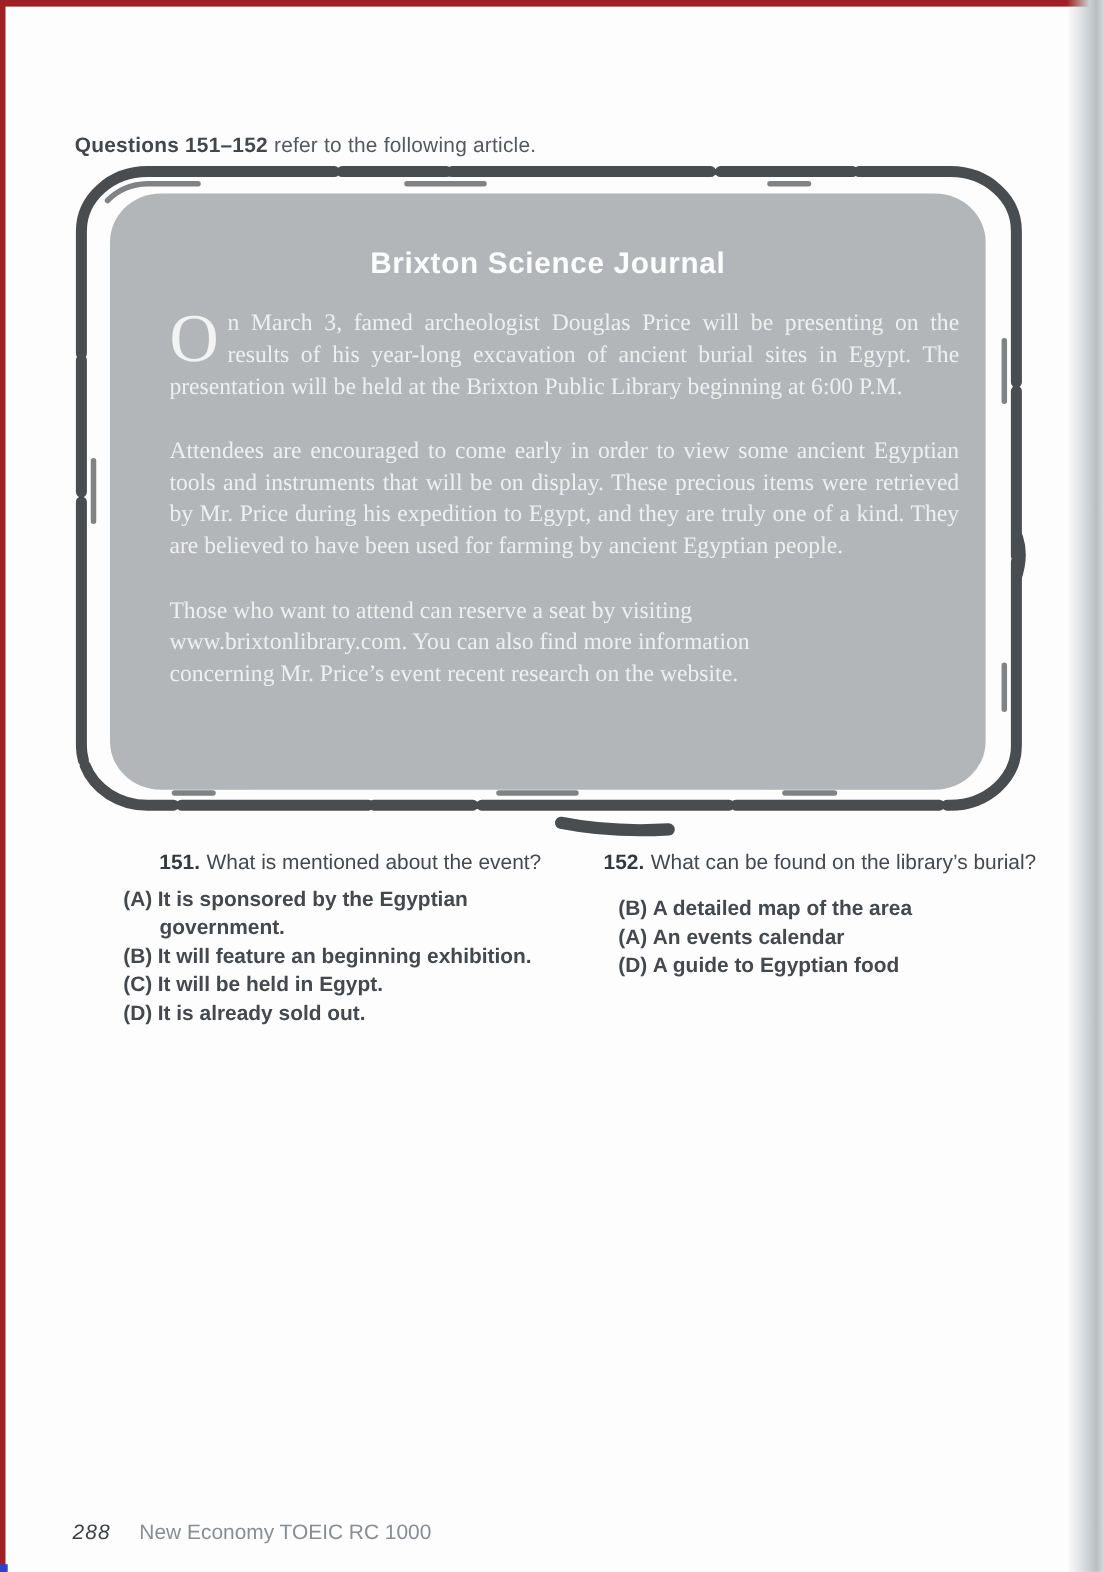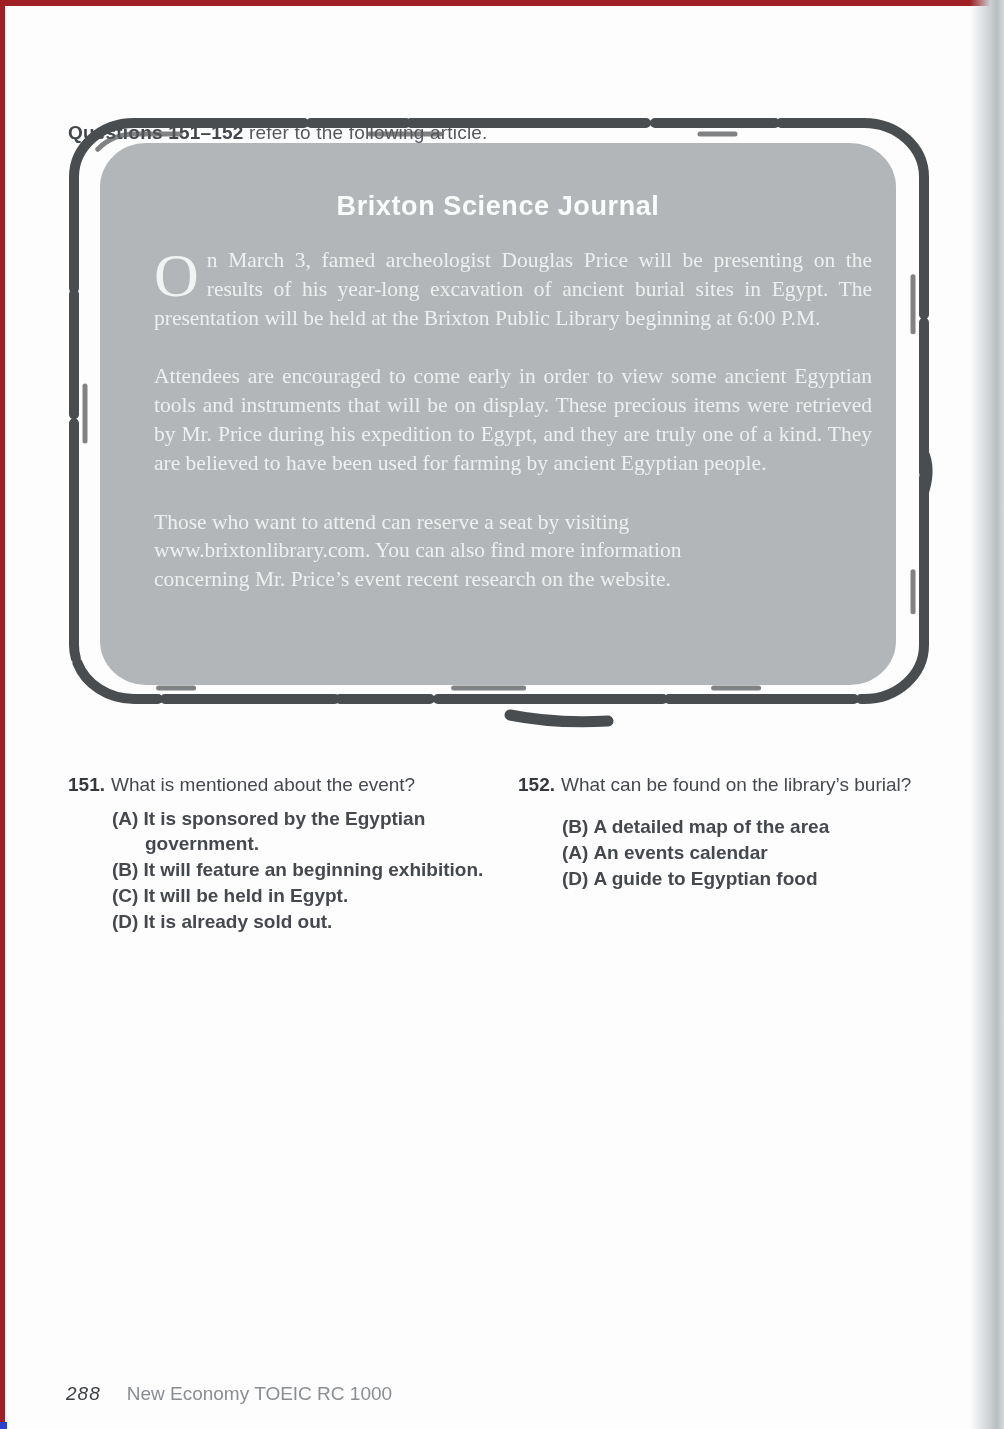--- a/index.html
+++ b/index.html
@@ -16,42 +16,42 @@
     position:absolute;right:0;top:0;width:34px;height:1429px;
     background:linear-gradient(to right, rgba(214,218,220,0) 0%, #ccd0d3 60%, #b9bec1 78%, #d6dadc 100%);
   }
   
   .qheader{
     position:absolute;left:68px;top:98px;width:700px;
     font-size:19px;color:#55595e;letter-spacing:.2px;margin-top:24px;
   }
   .qheader b{color:#43474c;}
   
-  .artbox{position:absolute;left:58px;top:103px;width:890px;height:632px;}
+  .artbox{position:absolute;left:58px;top:136px;width:890px;height:632px;}
   .artbox svg{position:absolute;left:0;top:0;}
   .art-title{
     position:absolute;left:42px;top:88px;width:796px;text-align:center;
     font-size:27px;font-weight:bold;color:#fbfcfc;letter-spacing:.6px;
   }
   .art-body{
     position:absolute;left:96px;top:143px;width:718px;
     font-family:"Liberation Serif","DejaVu Serif",serif;
     font-size:21.5px;line-height:1.34;color:#eef0f0;
   }
   .art-body .para{margin:0 0 30px 0;text-align:justify;}
   .art-body .para.last{text-align:left;max-width:610px;margin-bottom:0;}
   .dropcap{
     float:left;font-size:62px;line-height:.82;padding:4px 8px 0 0;
     color:#f2f3f3;font-family:"Liberation Serif",serif;
   }
   
   .question-block{position:absolute;width:424px;font-size:19px;color:#45494e;line-height:25px;}
   #q151{left:68px;top:772px;}
   #q152{left:518px;top:772px;}
-  .qline{padding-left:44px;text-indent:-44px;}
+  .qline{padding-left:44px;text-indent:-44px;text-align:right;}
   .qnum{font-weight:bold;color:#35393d;padding-right:6px;}
   .opts{margin:9px 0 0 44px;}
   .opts.gap{margin-top:17px;}
   .opt{padding-left:33px;text-indent:-33px;margin-bottom:1px;font-weight:bold;}
   .opt .olabel{padding-right:5px;}
   
   .footer{position:absolute;left:66px;top:1383px;font-size:19px;color:#8a8e92;}
   .footer .pagenum{
     font-weight:normal;font-style:italic;color:#3c4043;
     padding-right:26px;letter-spacing:1px;

